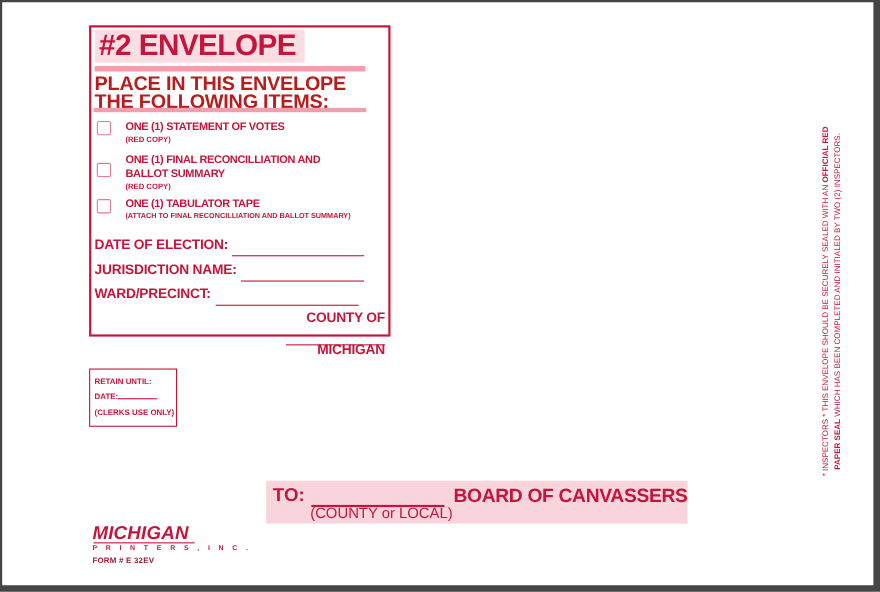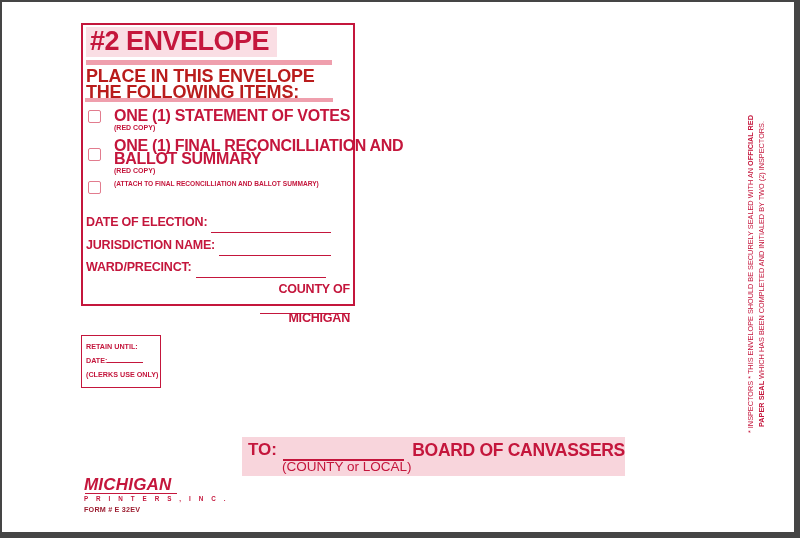--- a/index.html
+++ b/index.html
@@ -32,21 +32,21 @@
   .h1 { top:41px; } .h2 { top:57px; }
 
   .check-item { position:absolute; left:5px; display:flex; }
   .item1 { top:84px; } .item2 { top:114px; } .item3 { top:154px; }
   .checkbox {
     flex:0 0 auto; width:13px; height:13px; border:1.5px solid #E27C8E;
     border-radius:2px; margin-right:13px; background:#fff;
   }
   .item1 .checkbox { margin-top:1px; } .item2 .checkbox { margin-top:9px; } .item3 .checkbox { margin-top:2px; }
   .check-label {
-    color:#C4163C; font-size:16px; font-weight:bold; letter-spacing:-0.3px;
+    color:#C4163C; font-size:10px; font-weight:bold; letter-spacing:-0.3px;
     line-height:13px; white-space:nowrap;
   }
   .check-caption {
     color:#C4163C; font-size:7px; font-weight:bold; margin-top:1.5px; white-space:nowrap;
   }
   .item3 .check-caption { font-size:6.6px; margin-top:0.5px; }
 
   .field-row {
     position:absolute; left:3px; right:3px; display:flex; align-items:flex-end;
     color:#C4163C; font-size:12.5px; font-weight:bold; letter-spacing:-0.2px;
@@ -141,20 +141,21 @@
       <div class="check-text">
         <div class="check-label">ONE (1) FINAL RECONCILLIATION AND</div>
         <div class="check-label">BALLOT SUMMARY</div>
         <div class="check-caption">(RED COPY)</div>
       </div>
     </div>
 
     <div class="check-item item3">
       <span class="checkbox"></span>
       <div class="check-text">
+        <div class="check-label">ONE (1) TABULATOR TAPE</div>
         <div class="check-label"></div>
         <div class="check-caption">(ATTACH TO FINAL RECONCILLIATION AND BALLOT SUMMARY)</div>
       </div>
     </div>
 
     <div class="field-row fr1">
       <span>DATE OF ELECTION:</span>
       <span class="blank"></span>
     </div>
     <div class="field-row fr2">

